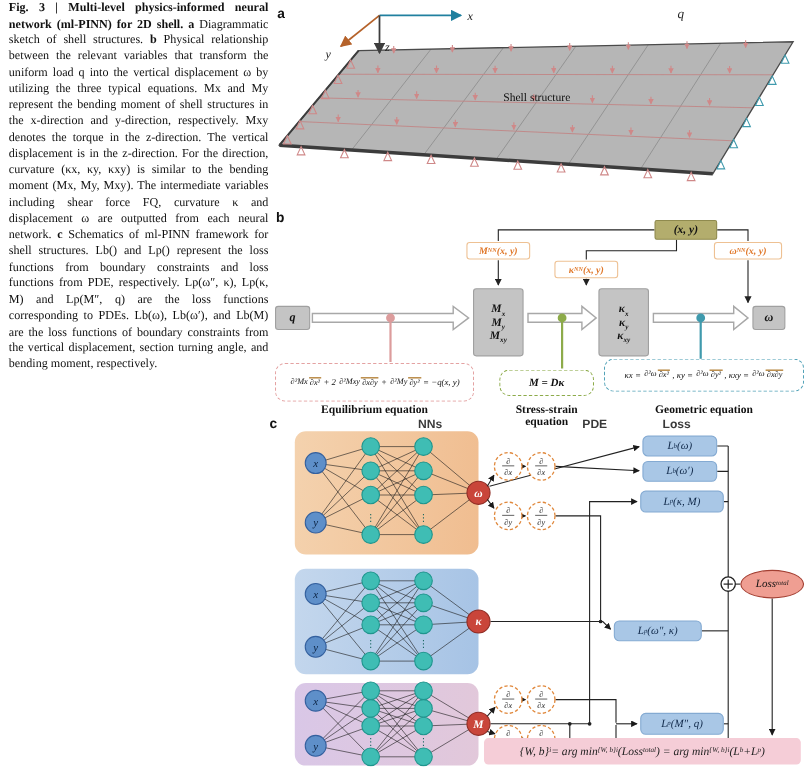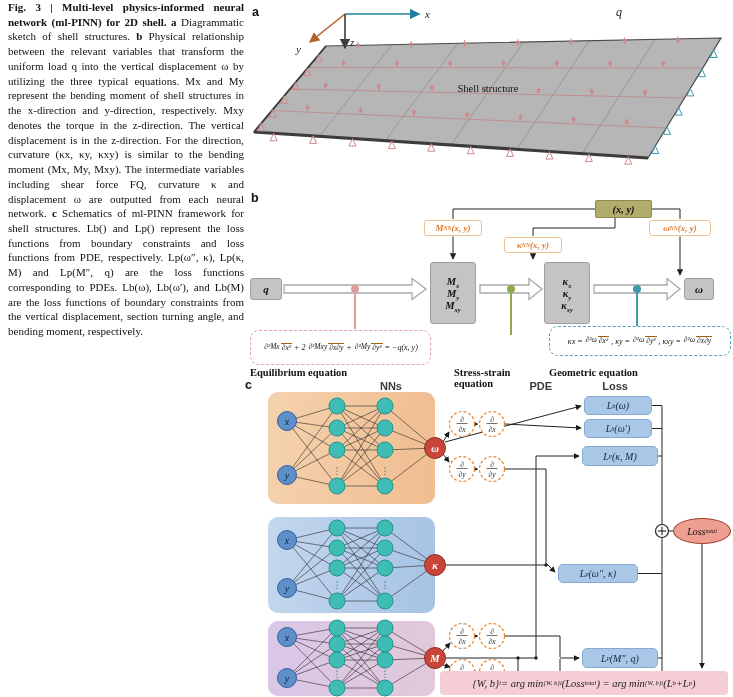--- a/index.html
+++ b/index.html
@@ -13,21 +13,21 @@
   .ax{font:italic 11px "Liberation Serif",serif;fill:#222}
   .qlab{font:italic 12px "Liberation Serif",serif;fill:#222}
   .shell-label{font:10.5px "Liberation Serif",serif;fill:#111}
   .cl{fill:none;stroke:#222;stroke-width:1}
   .harrow{fill:#fff;stroke:#a8a8a8;stroke-width:1.3}
   .gbox{position:absolute;background:#c4c4c4;border:1px solid #a0a0a0;border-radius:3px;display:flex;align-items:center;justify-content:center;font-style:italic;font-weight:bold;font-size:11px;color:#111}
   .vecbox{flex-direction:column;font-size:10.5px;gap:1px}
   .coordbox{position:absolute;background:#b3ad6d;border:1px solid #8f8a4e;border-radius:2px;display:flex;align-items:center;justify-content:center;font-style:italic;font-weight:bold;font-size:10.5px;color:#111}
   .nnlabel{position:absolute;background:#fff;border:1px solid #eec193;border-radius:3px;display:flex;align-items:center;justify-content:center;color:#e0782a;font-style:italic;font-weight:bold;font-size:9px}
   .dashedbox{position:absolute;background:#fff;border:1.4px dashed #999;border-radius:9px;display:flex;align-items:center;justify-content:center;font-style:italic;font-size:8px;color:#111;gap:2px}
-  .eq-cap{position:absolute;font-weight:bold;font-size:10.5px;color:#111}
+  .eq-cap{position:absolute;font-weight:bold;font-size:10.5px;text-align:center;color:#111}
   .frac{display:inline-flex;flex-direction:row;line-height:1.1;font-size:7.5px;font-style:italic}
   .frac span{padding:0 1px}
   .fd{border-top:1px solid #a16207}
   sub{font-size:62%;line-height:0}
   .colhdr{position:absolute;font-family:"Liberation Sans",sans-serif;font-weight:bold;font-size:11px;color:#3a3a3a;text-align:right}
   .nnbg{position:absolute;border-radius:10px}
   .lossbox{position:absolute;background:#a9c7e6;border:1px solid #84aad2;border-radius:5px;display:flex;align-items:center;justify-content:center;font-size:10px;font-style:italic;color:#10294a}
   .total-ellipse{position:absolute;background:#ef9e92;border:1.5px solid #a33f32;border-radius:50%;display:flex;align-items:center;justify-content:center;font-size:10px;font-style:italic;color:#111}
   .eqbar{position:absolute;background:#f5cdd7;border-radius:4px;display:flex;align-items:center;justify-content:center;font-size:10.5px;font-style:italic;color:#222}
   .nin{font:italic 10px "Liberation Serif",serif;fill:#08203f}
@@ -202,20 +202,23 @@
     <span class="frac">
         <span>∂²Mxy</span>
         <span class="fd">∂x∂y</span>
       </span>
     <span>+</span>
     <span class="frac">
         <span>∂²My</span>
         <span class="fd">∂y²</span>
       </span>
     <span>= −q(x, y)</span>
+  </div>
+  <div class="dashedbox" style="left:206px;top:146px;width:86px;height:24px;border-color:#8dab4a;font-size:10px;font-weight:bold">
+    <span>M = Dκ</span>
   </div>
   <div class="dashedbox" style="left:301px;top:136px;width:182px;height:30px;border-color:#53a3b8">
     <span>κx</span>
       <span>=</span>
     <span class="frac">
         <span>∂²ω</span>
         <span class="fd">∂x²</span>
       </span>
     <span>,</span>
     <span>κy</span>

